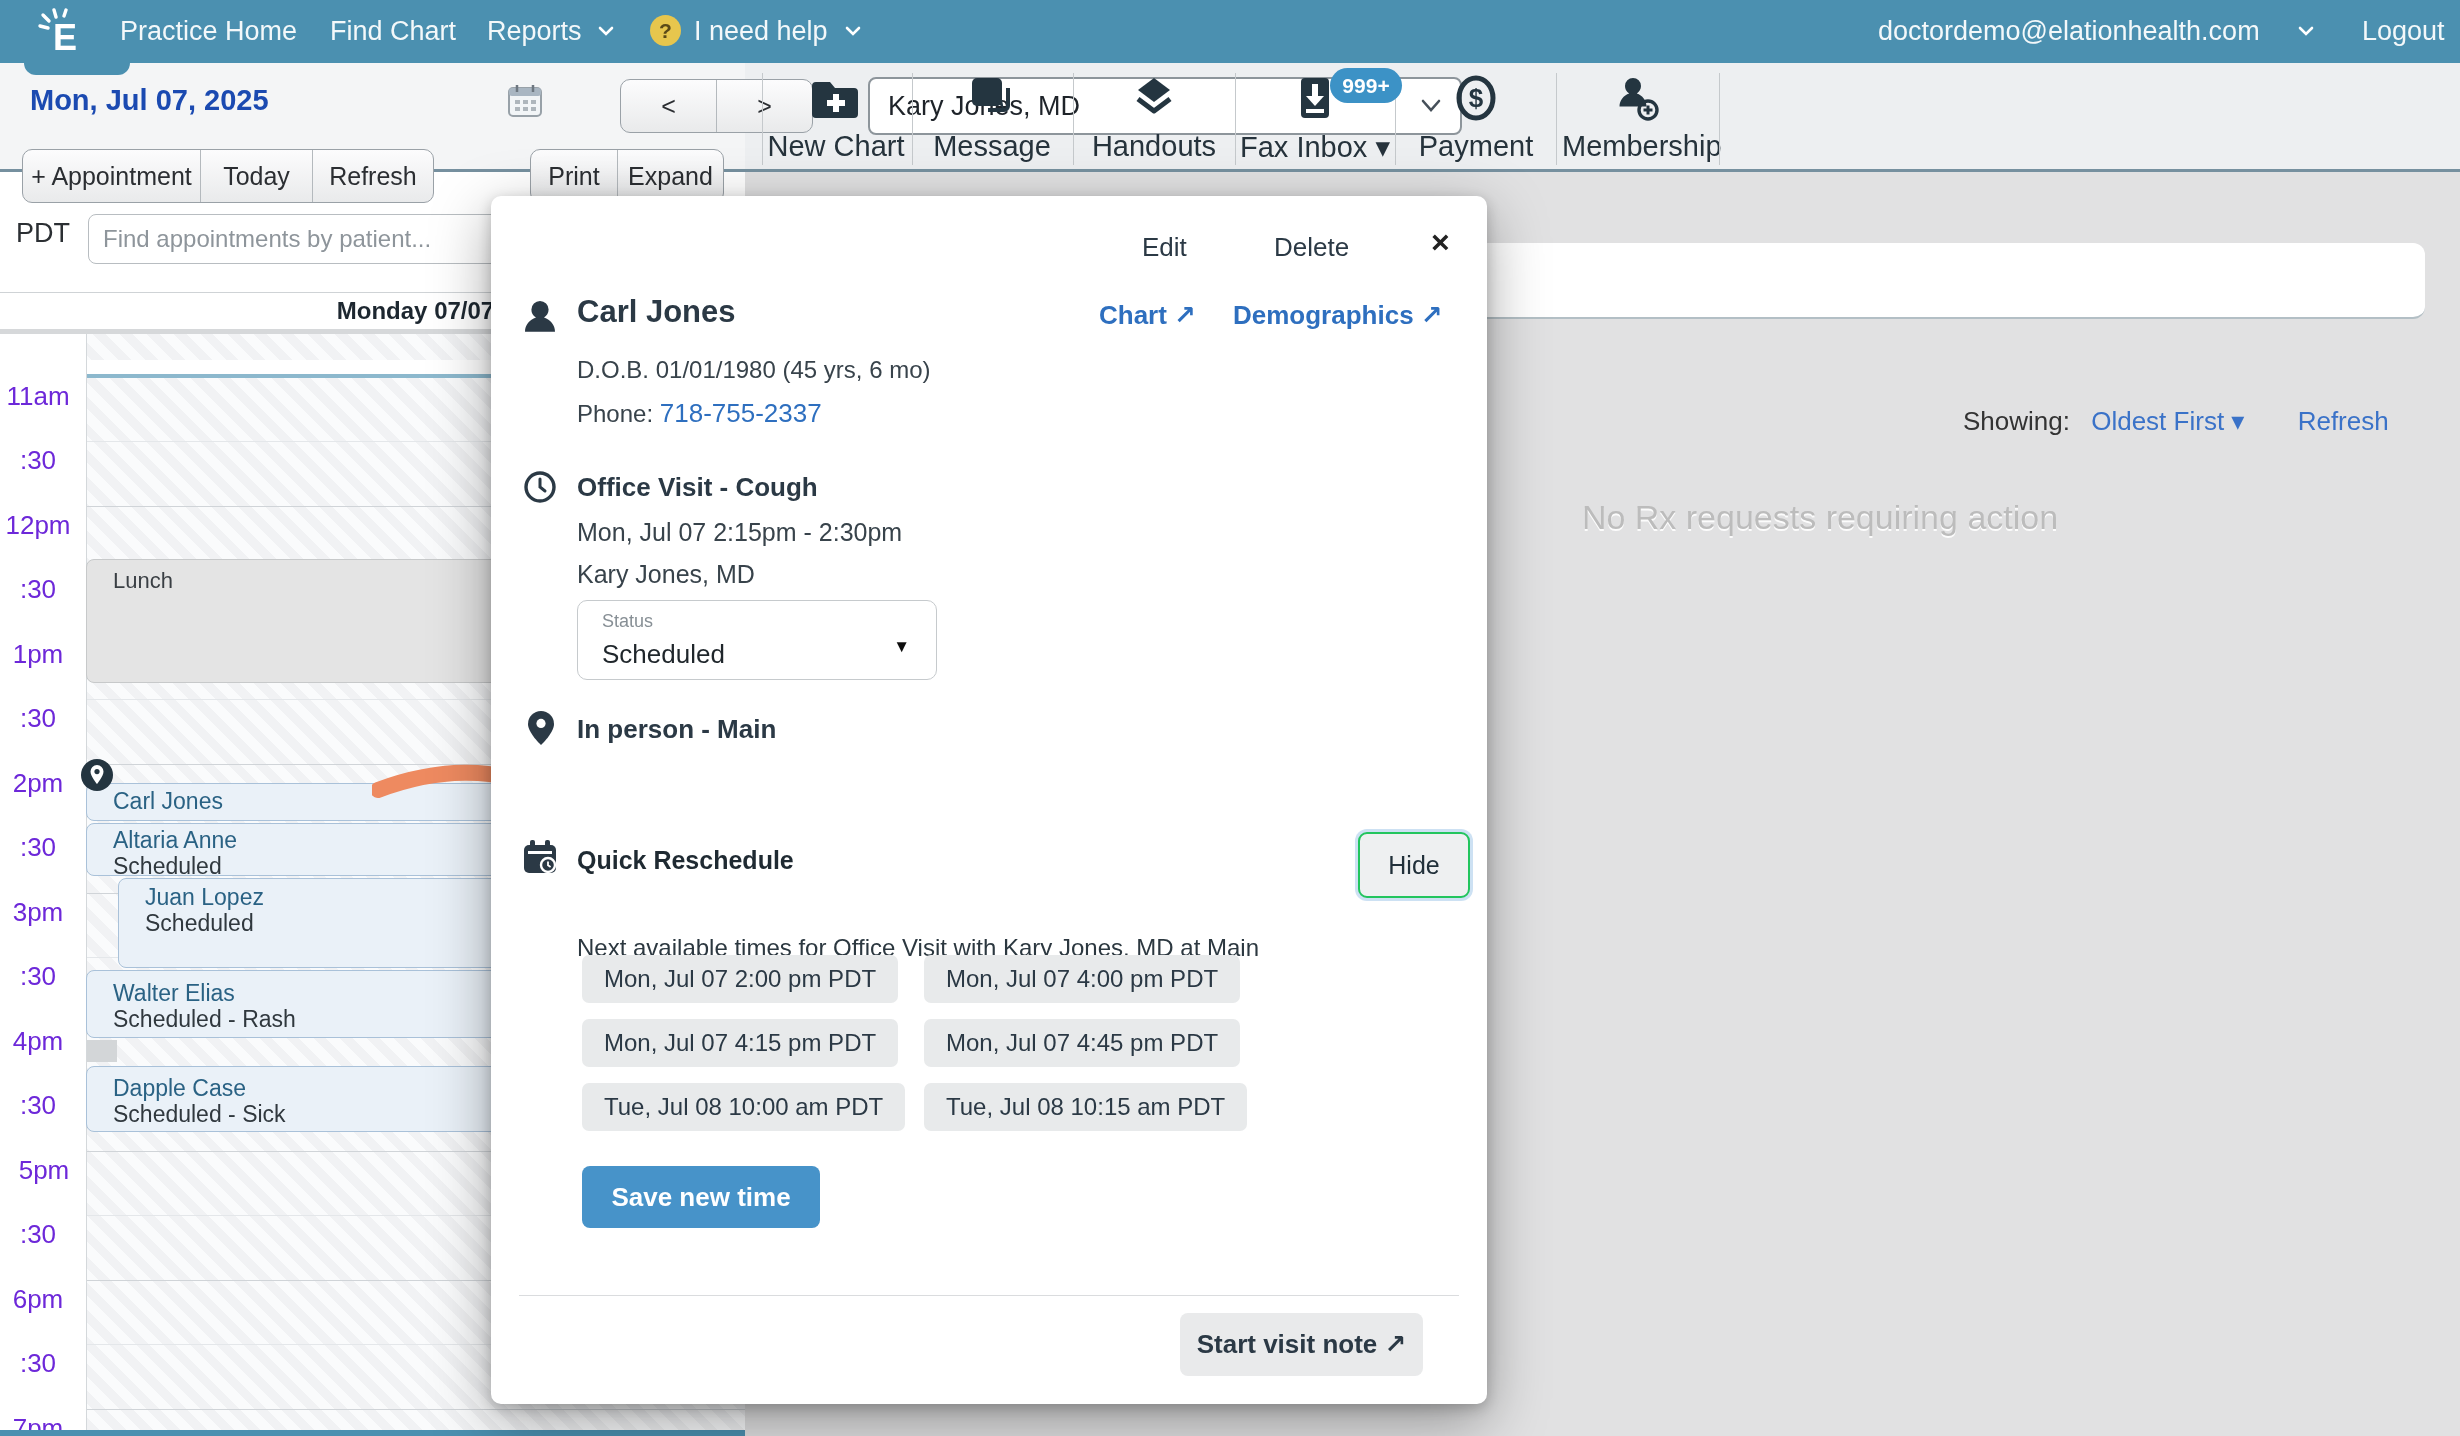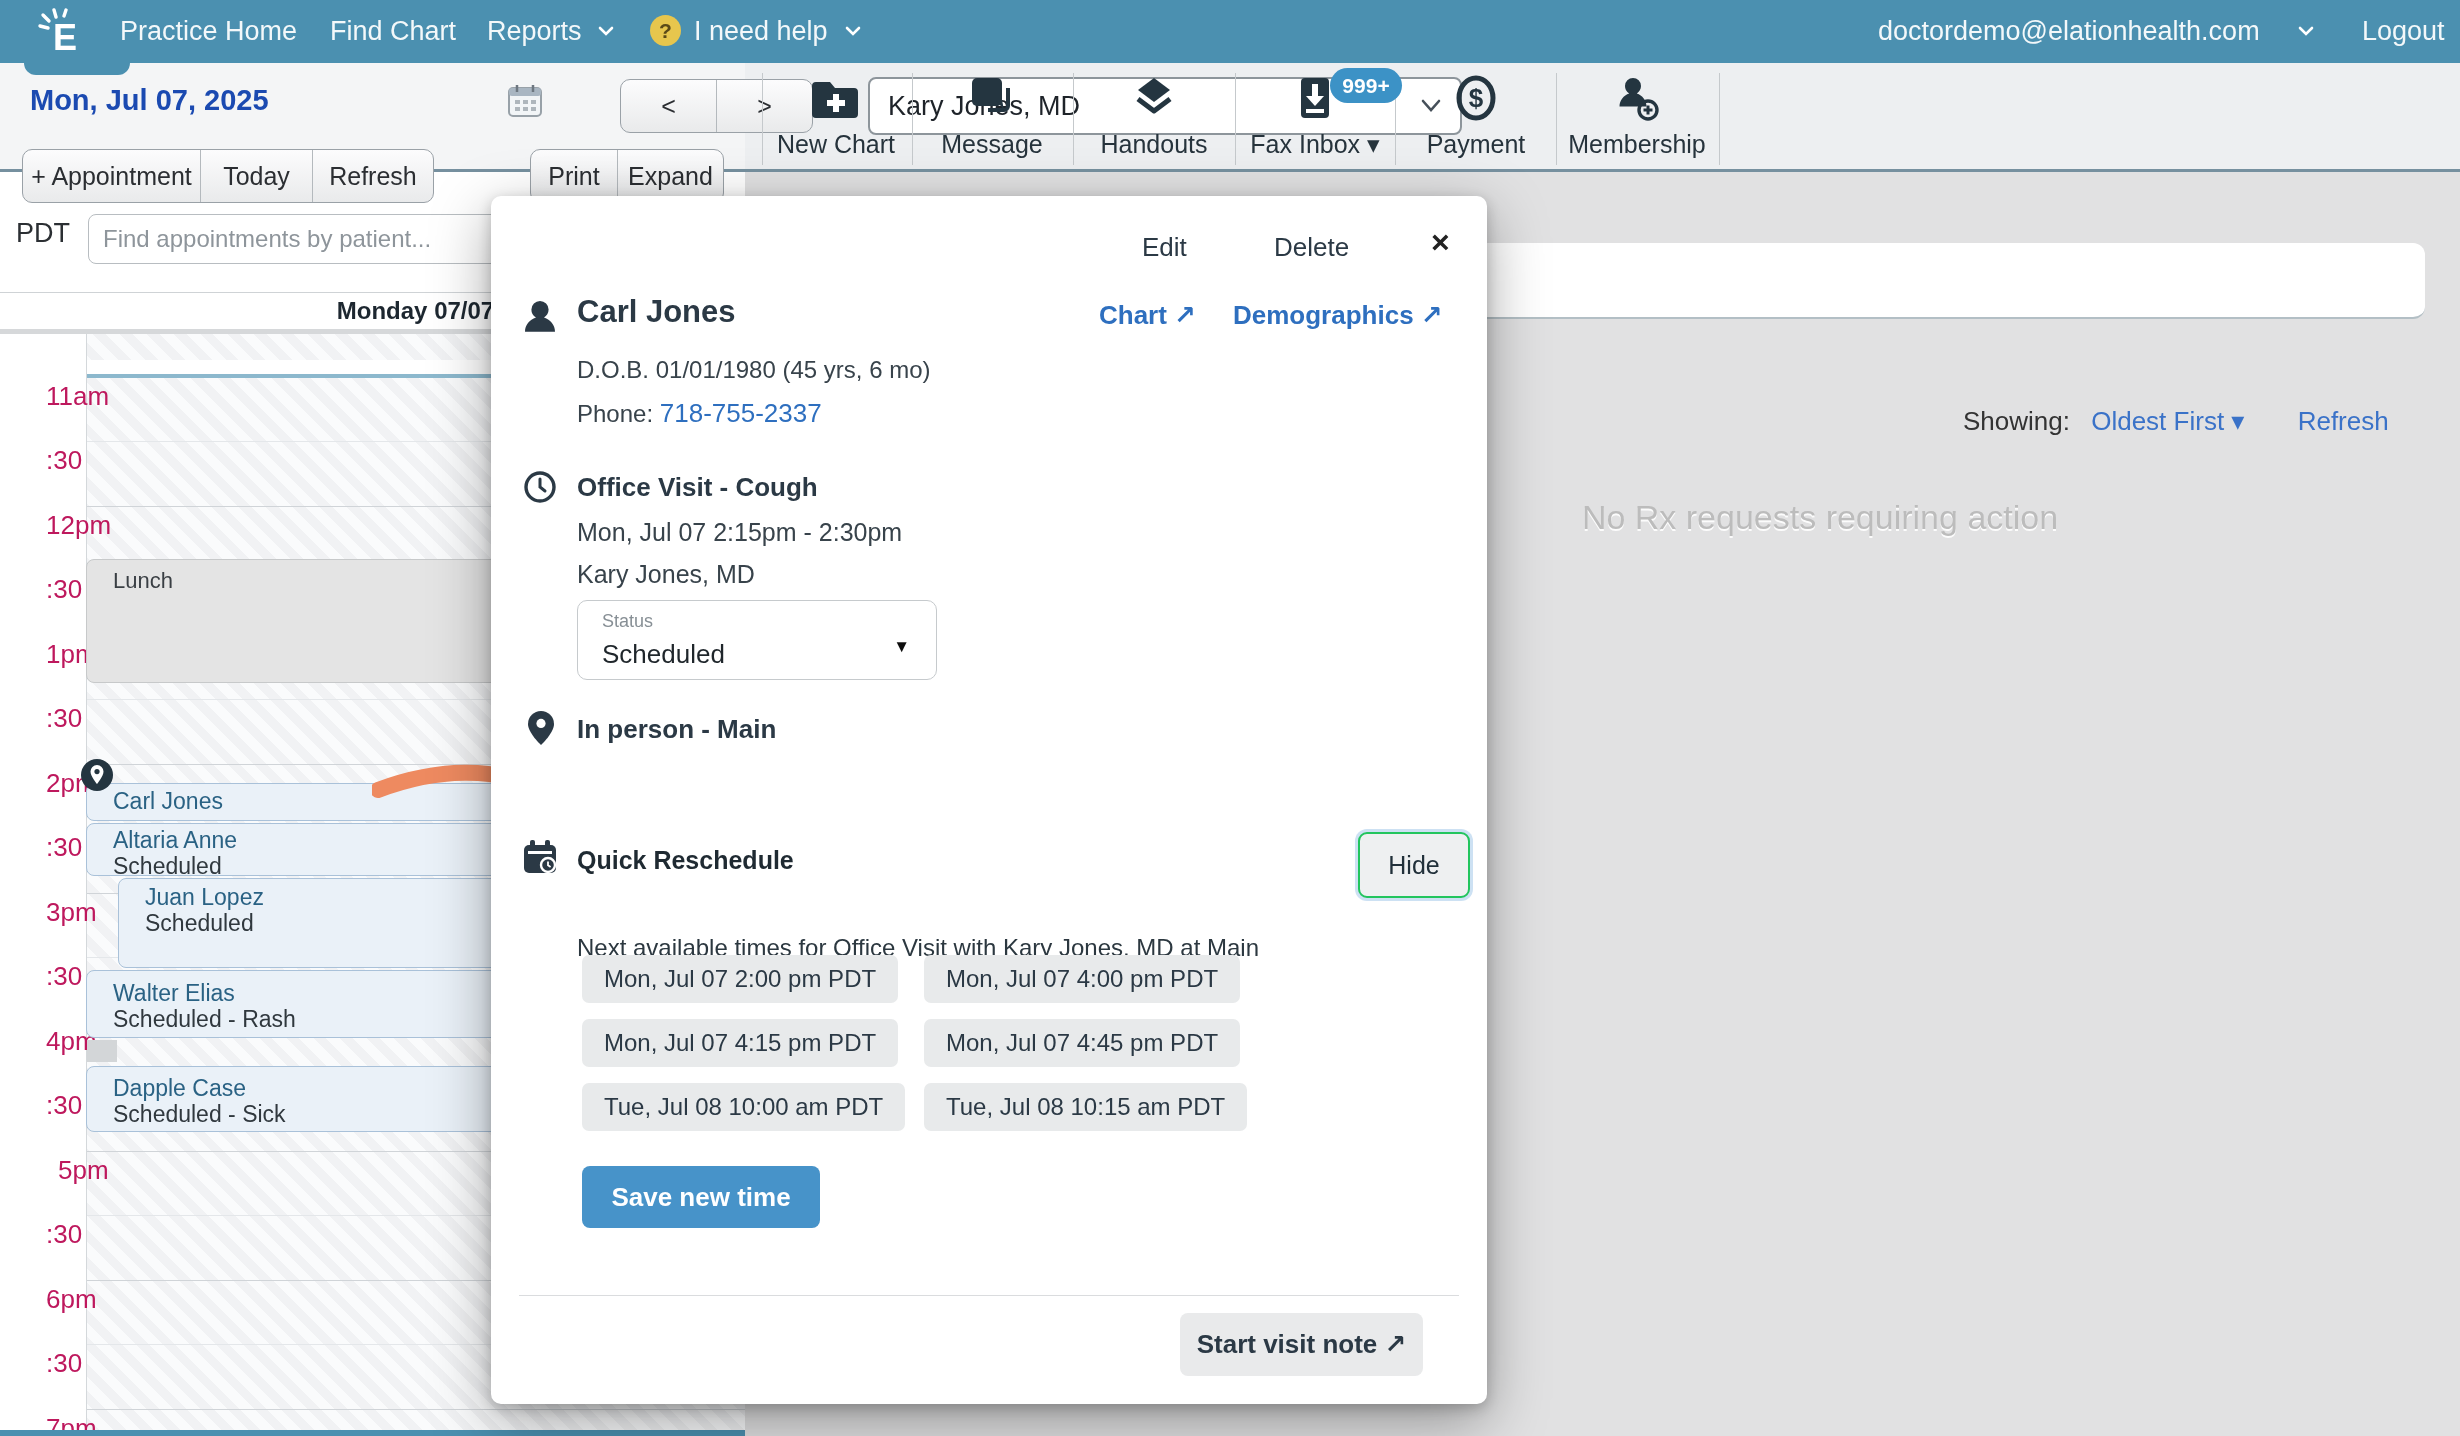--- a/index.html
+++ b/index.html
@@ -20,38 +20,38 @@
   .toolbar-right-bg { left:745px; top:63px; width:1715px; height:106px; background:#edeff1; z-index:5; }
   .date-label { left:30px; top:84px; font-size:29px; font-weight:bold; color:#1b4ab1; z-index:6; white-space:nowrap; }
   .seg-group { position:absolute; display:flex; border:1.5px solid #9aa1a7; border-radius:10px; overflow:hidden; background:linear-gradient(#fcfcfd,#e9eaeb); z-index:6; }
   .seg { display:flex; align-items:center; justify-content:center; font-size:25px; color:#2b2e32; border-right:1px solid #b4b9bd; cursor:pointer; white-space:nowrap; }
   .seg:last-child { border-right:none; }
   .provider-select { left:868px; top:77px; width:594px; height:58px; background:#fff; border:2px solid #8d959b; border-radius:8px; display:flex; align-items:center; padding:0 18px; font-size:27px; color:#1e2329; z-index:6; cursor:pointer; }
   .provider-select .grow { flex:1; }
 
   
   .actitem { position:absolute; top:74px; width:150px; text-align:center; cursor:pointer; z-index:6; }
-  .actitem .lbl { margin-top:6px; font-size:25px; color:#26333c; white-space:nowrap; }
+  .actitem .lbl { margin-top:6px; font-size:29px; color:#26333c; white-space:nowrap; }
   .act-divider { position:absolute; top:73px; width:1px; height:92px; background:#c5c9cc; z-index:6; }
   .fax-badge { position:absolute; left:1330px; top:68px; min-width:72px; height:35px; border-radius:18px; background:#3c92c6; color:#fff; font-size:21px; font-weight:bold; text-align:center; line-height:35px; padding:0 10px; z-index:7; }
 
   
   .cal-panel { left:0; top:172px; width:745px; height:1264px; background:#fff; z-index:4; }
   .pdt { left:16px; top:218px; font-size:27px; color:#2b2f33; z-index:6; }
   .cal-search { left:88px; top:214px; width:649px; height:50px; border:1.5px solid #b8bdc1; border-radius:8px; background:#fff; font-size:24px; color:#333; padding:0 14px; z-index:6; font-family:"Liberation Sans",sans-serif; }
   .cal-search::placeholder { color:#8e959b; }
   .day-header { left:86px; top:292px; width:659px; height:37px; border-top:1px solid #cfd3d6; display:flex; align-items:center; justify-content:center; font-size:24px; font-weight:bold; color:#1d2730; background:#fff; z-index:6; }
   .day-header-gutter { left:0; top:292px; width:86px; height:37px; border-top:1px solid #cfd3d6; background:#fff; z-index:6; }
   .day-header-band { left:0; top:329px; width:745px; height:5px; background:#d6d8da; z-index:6; }
   .grid-bg { left:87px; top:334px; width:658px; height:1096px; background:repeating-linear-gradient(45deg,#f1f2f4 0px,#f1f2f4 9px,#fafbfc 9px,#fafbfc 19px); z-index:4; }
   .white-band { left:87px; top:360px; width:658px; height:14px; background:#fff; z-index:4; }
   .gutter-line { left:86px; top:292px; width:1px; height:1138px; background:#d4d8db; z-index:5; }
   .hl  { position:absolute; left:87px; width:658px; height:1px; background:#d0d4d8; z-index:5; }
   .hhl { position:absolute; left:87px; width:658px; height:1px; background:#e4e7ea; z-index:5; }
-  .tl  { position:absolute; left:0; width:76px; text-align:left; font-size:26px; color:#be185d; z-index:6;margin-left:46px; }
+  .tl  { position:absolute; left:0; width:76px; text-align:center; font-size:26px; color:#6d28d9; z-index:6; }
   .now-line { left:87px; top:374px; width:658px; height:4px; background:#8cb8cd; z-index:6; }
   .evt { position:absolute; left:86px; width:651px; background:#eaf1f8; border:1.5px solid #a9c1d9; border-radius:8px; padding:3px 0 0 26px; overflow:hidden; z-index:6; cursor:pointer; }
   .evt .nm { font-size:23px; color:#2a6284; line-height:26px; }
   .evt .st { font-size:23px; color:#30383e; line-height:26px; }
   .evt-gray { background:#e4e4e4; border-color:#c7c9ca; }
   .evt-gray .ti { font-size:22px; color:#3a3f44; }
   .indicator-block { left:87px; top:1040px; width:30px; height:22px; background:#d3d6d8; z-index:6; }
   .cal-bottom { left:0; top:1430px; width:745px; height:6px; background:#4b90b0; z-index:7; }
 
   

